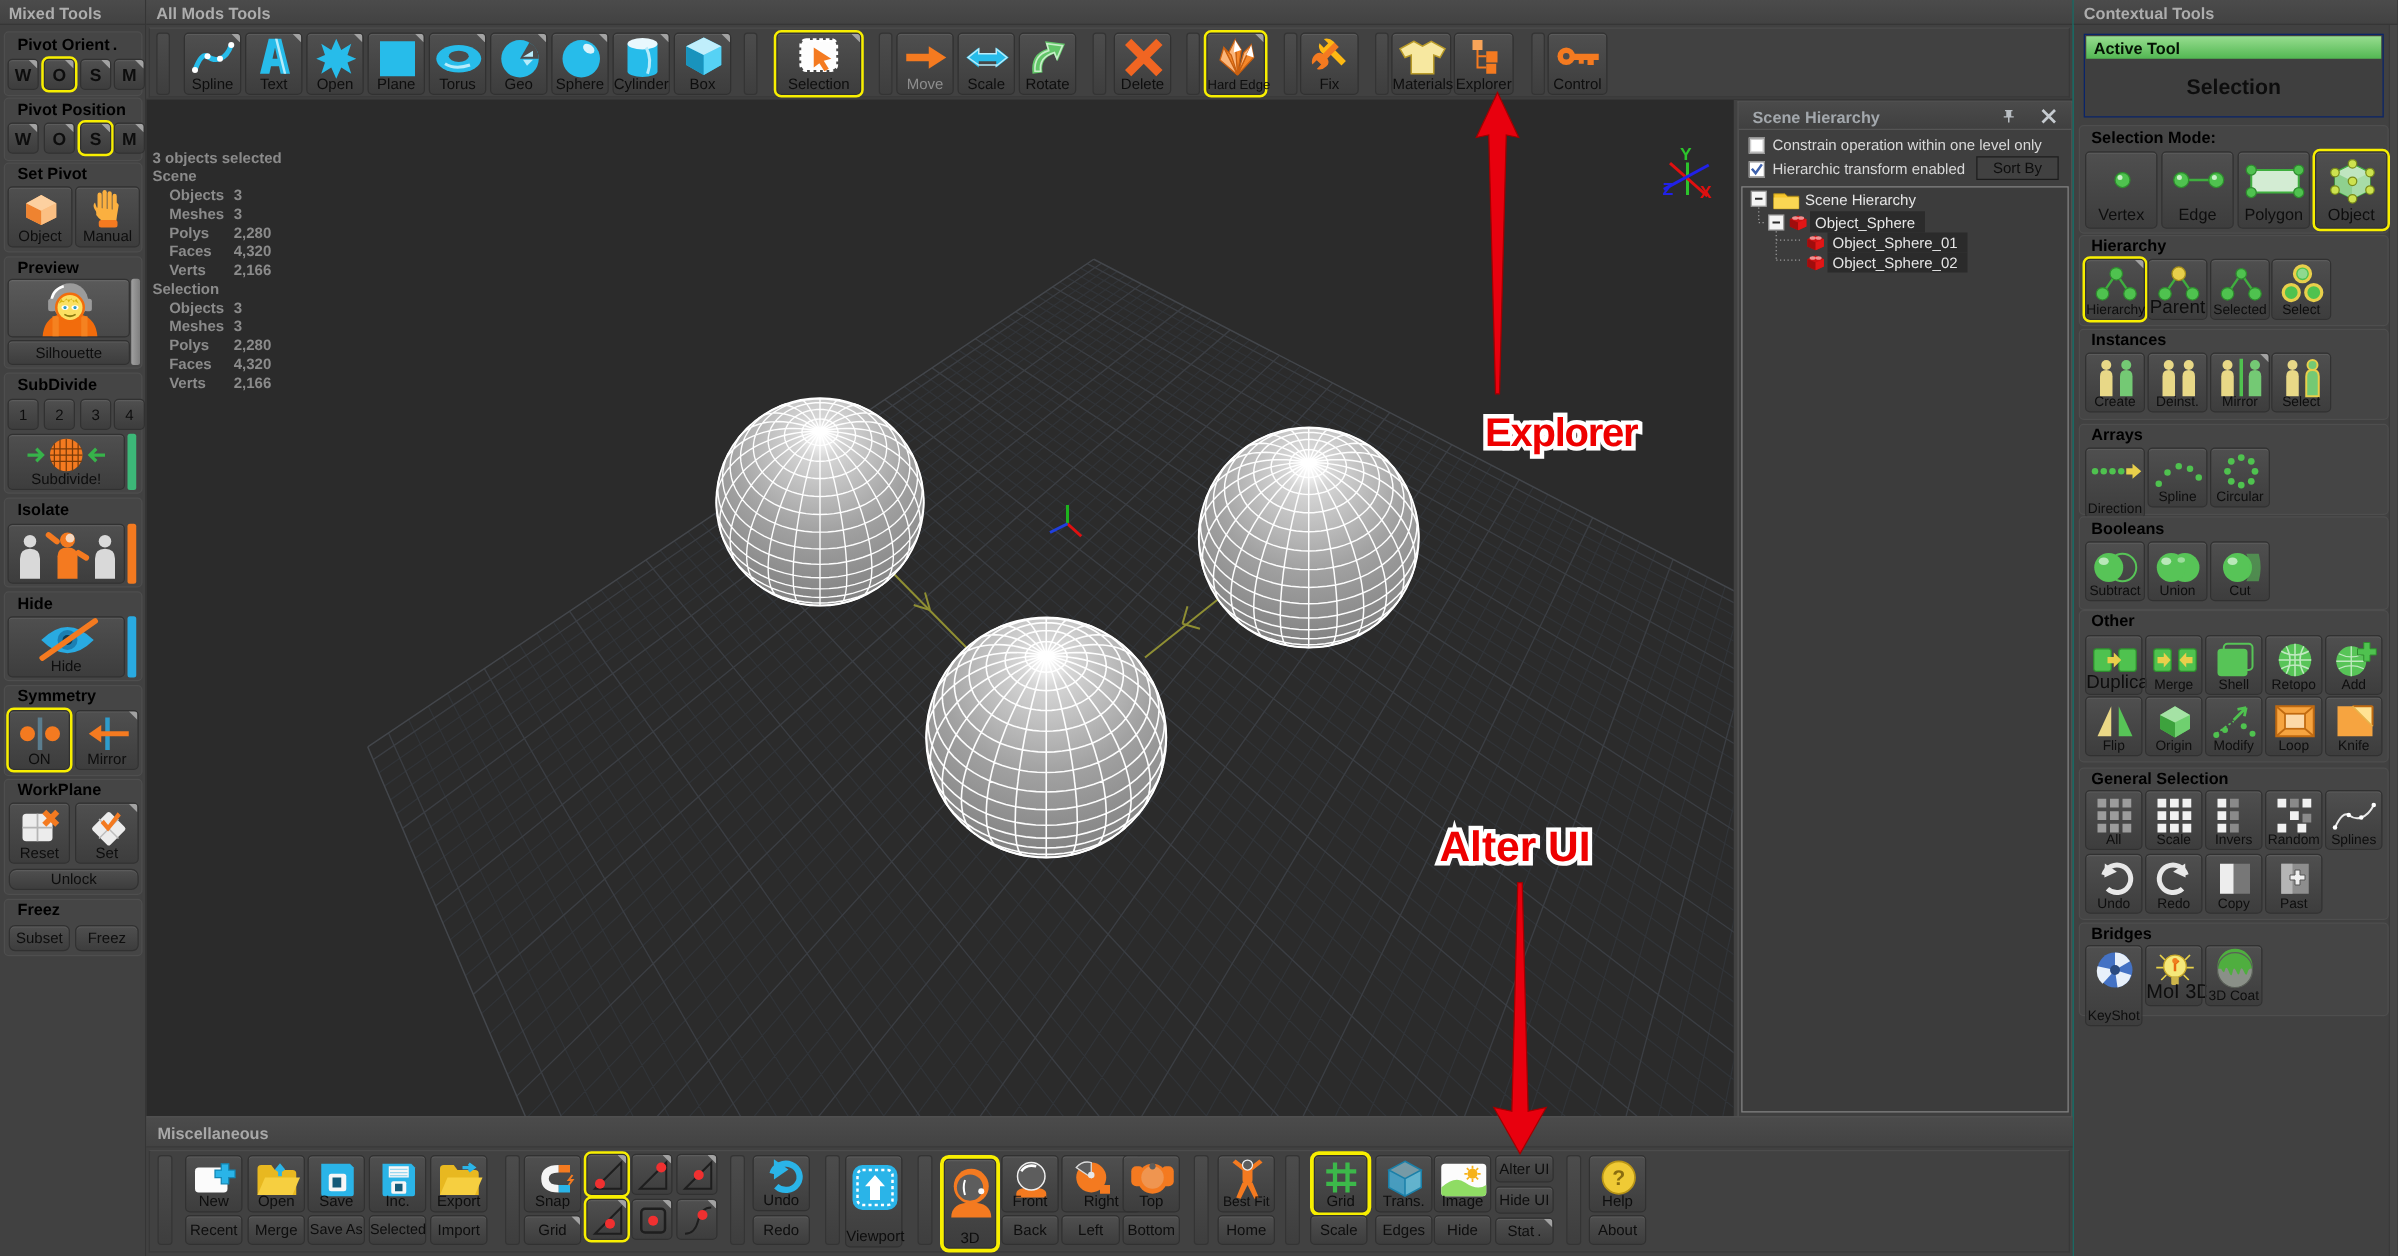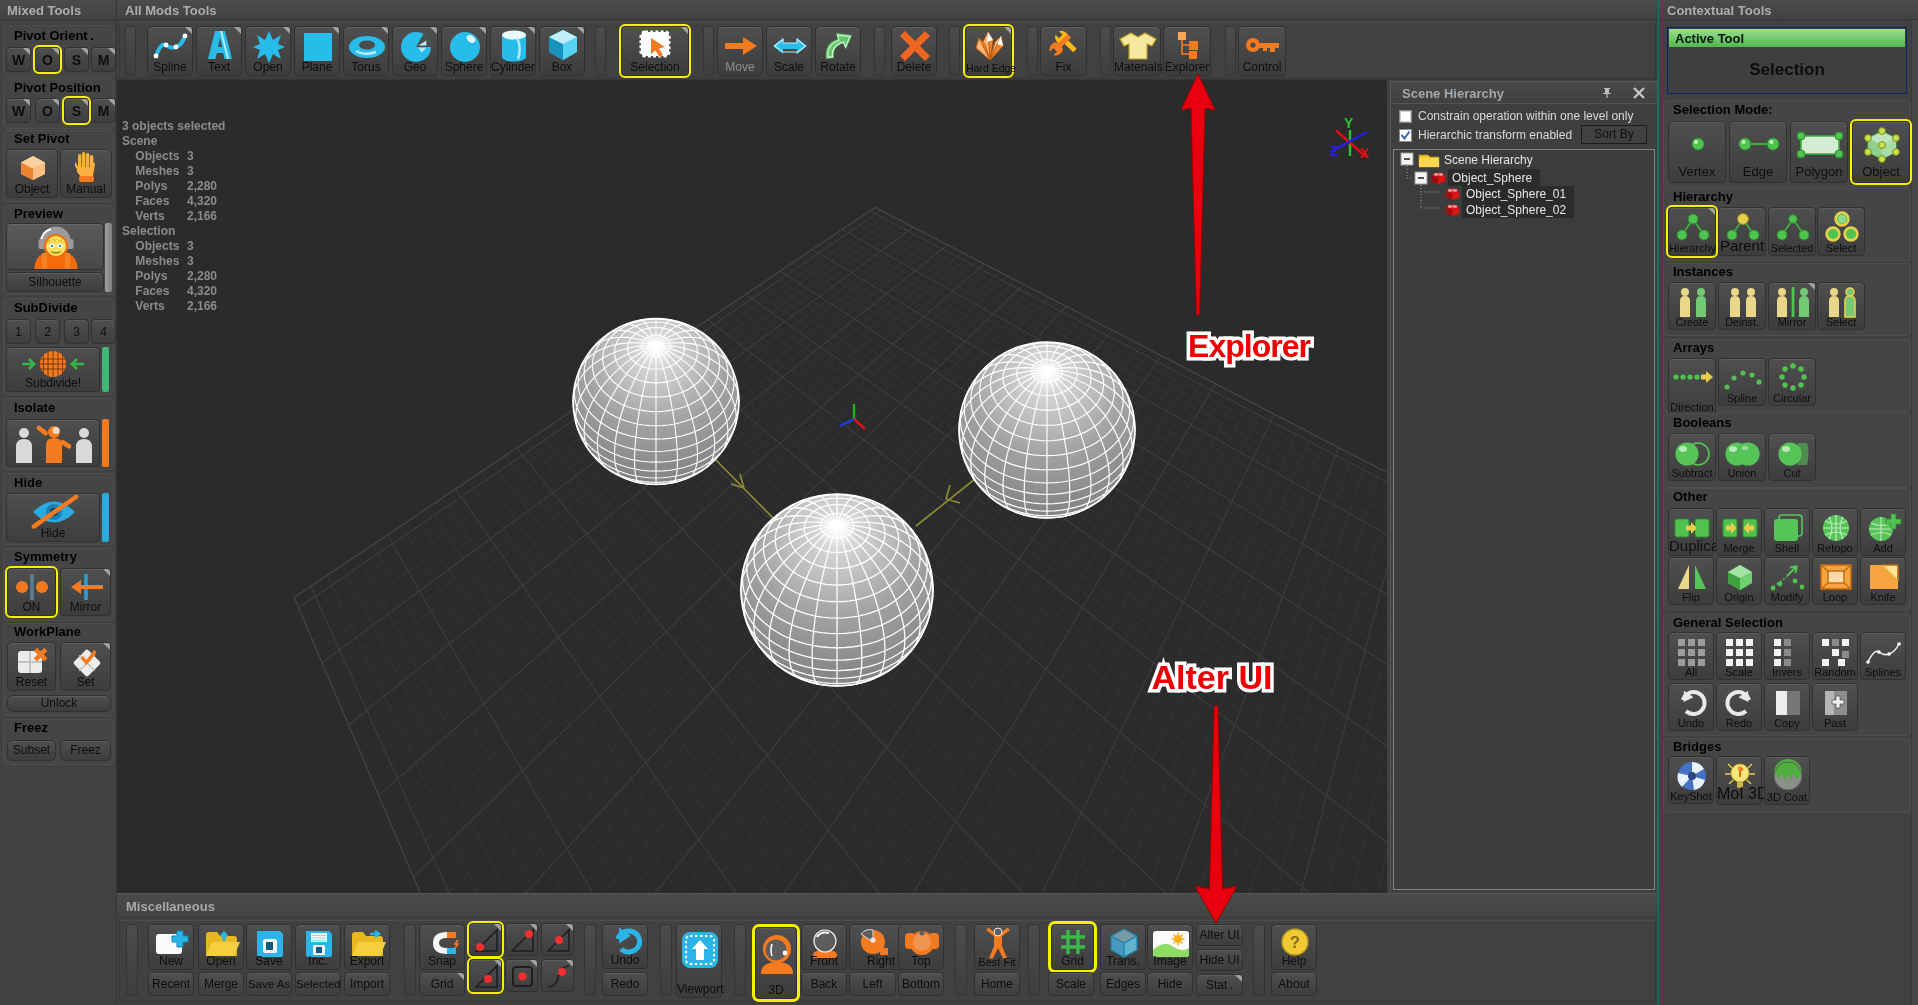--- a/index.html
+++ b/index.html
@@ -945,21 +945,21 @@
       <svg style="left:10px;top:6px" width="26" height="26" viewBox="0 0 26 26">
         <rect x="2" y="1" width="22" height="24" fill="#8d8d8d"></rect>
         <rect x="2" y="1" width="9" height="24" fill="#b5b5b5"></rect>
         <path d="M13 6 H17 V10 H21 V14 H17 V18 H13 V14 H9 V10 H13 Z" fill="#efefef" stroke="#555" stroke-width="0.8"></path>
       </svg>
       <div class="lbl" style="font-size:11px">Past</div>
     </div>
 
 <div class="grp" style="left:4px;top:738px;width:248px;height:75px"></div>
 <div class="ghd" style="left:14px;top:739px">Bridges</div>
-<div class="btn" style="left:9px;top:756px;width:46px;height:48px">
+<div class="btn" style="left:9px;top:756px;width:46px;height:65px">
       <svg style="left:8px;top:4px" width="30" height="30" viewBox="0 0 30 30">
         <circle cx="15" cy="15" r="14" fill="#4472c4"></circle>
         <g fill="#e8f0fa">
           <path d="M15 15 L15 1 A14 14 0 0 1 27 8 Z"></path>
           <path d="M15 15 L28 19 A14 14 0 0 1 17 29 Z"></path>
           <path d="M15 15 L5 26 A14 14 0 0 1 1 12 Z"></path>
         </g>
         <circle cx="15" cy="15" r="4" fill="#2a4a80"></circle>
       </svg>
       <div class="lbl" style="font-size:11px">KeyShot</div>

